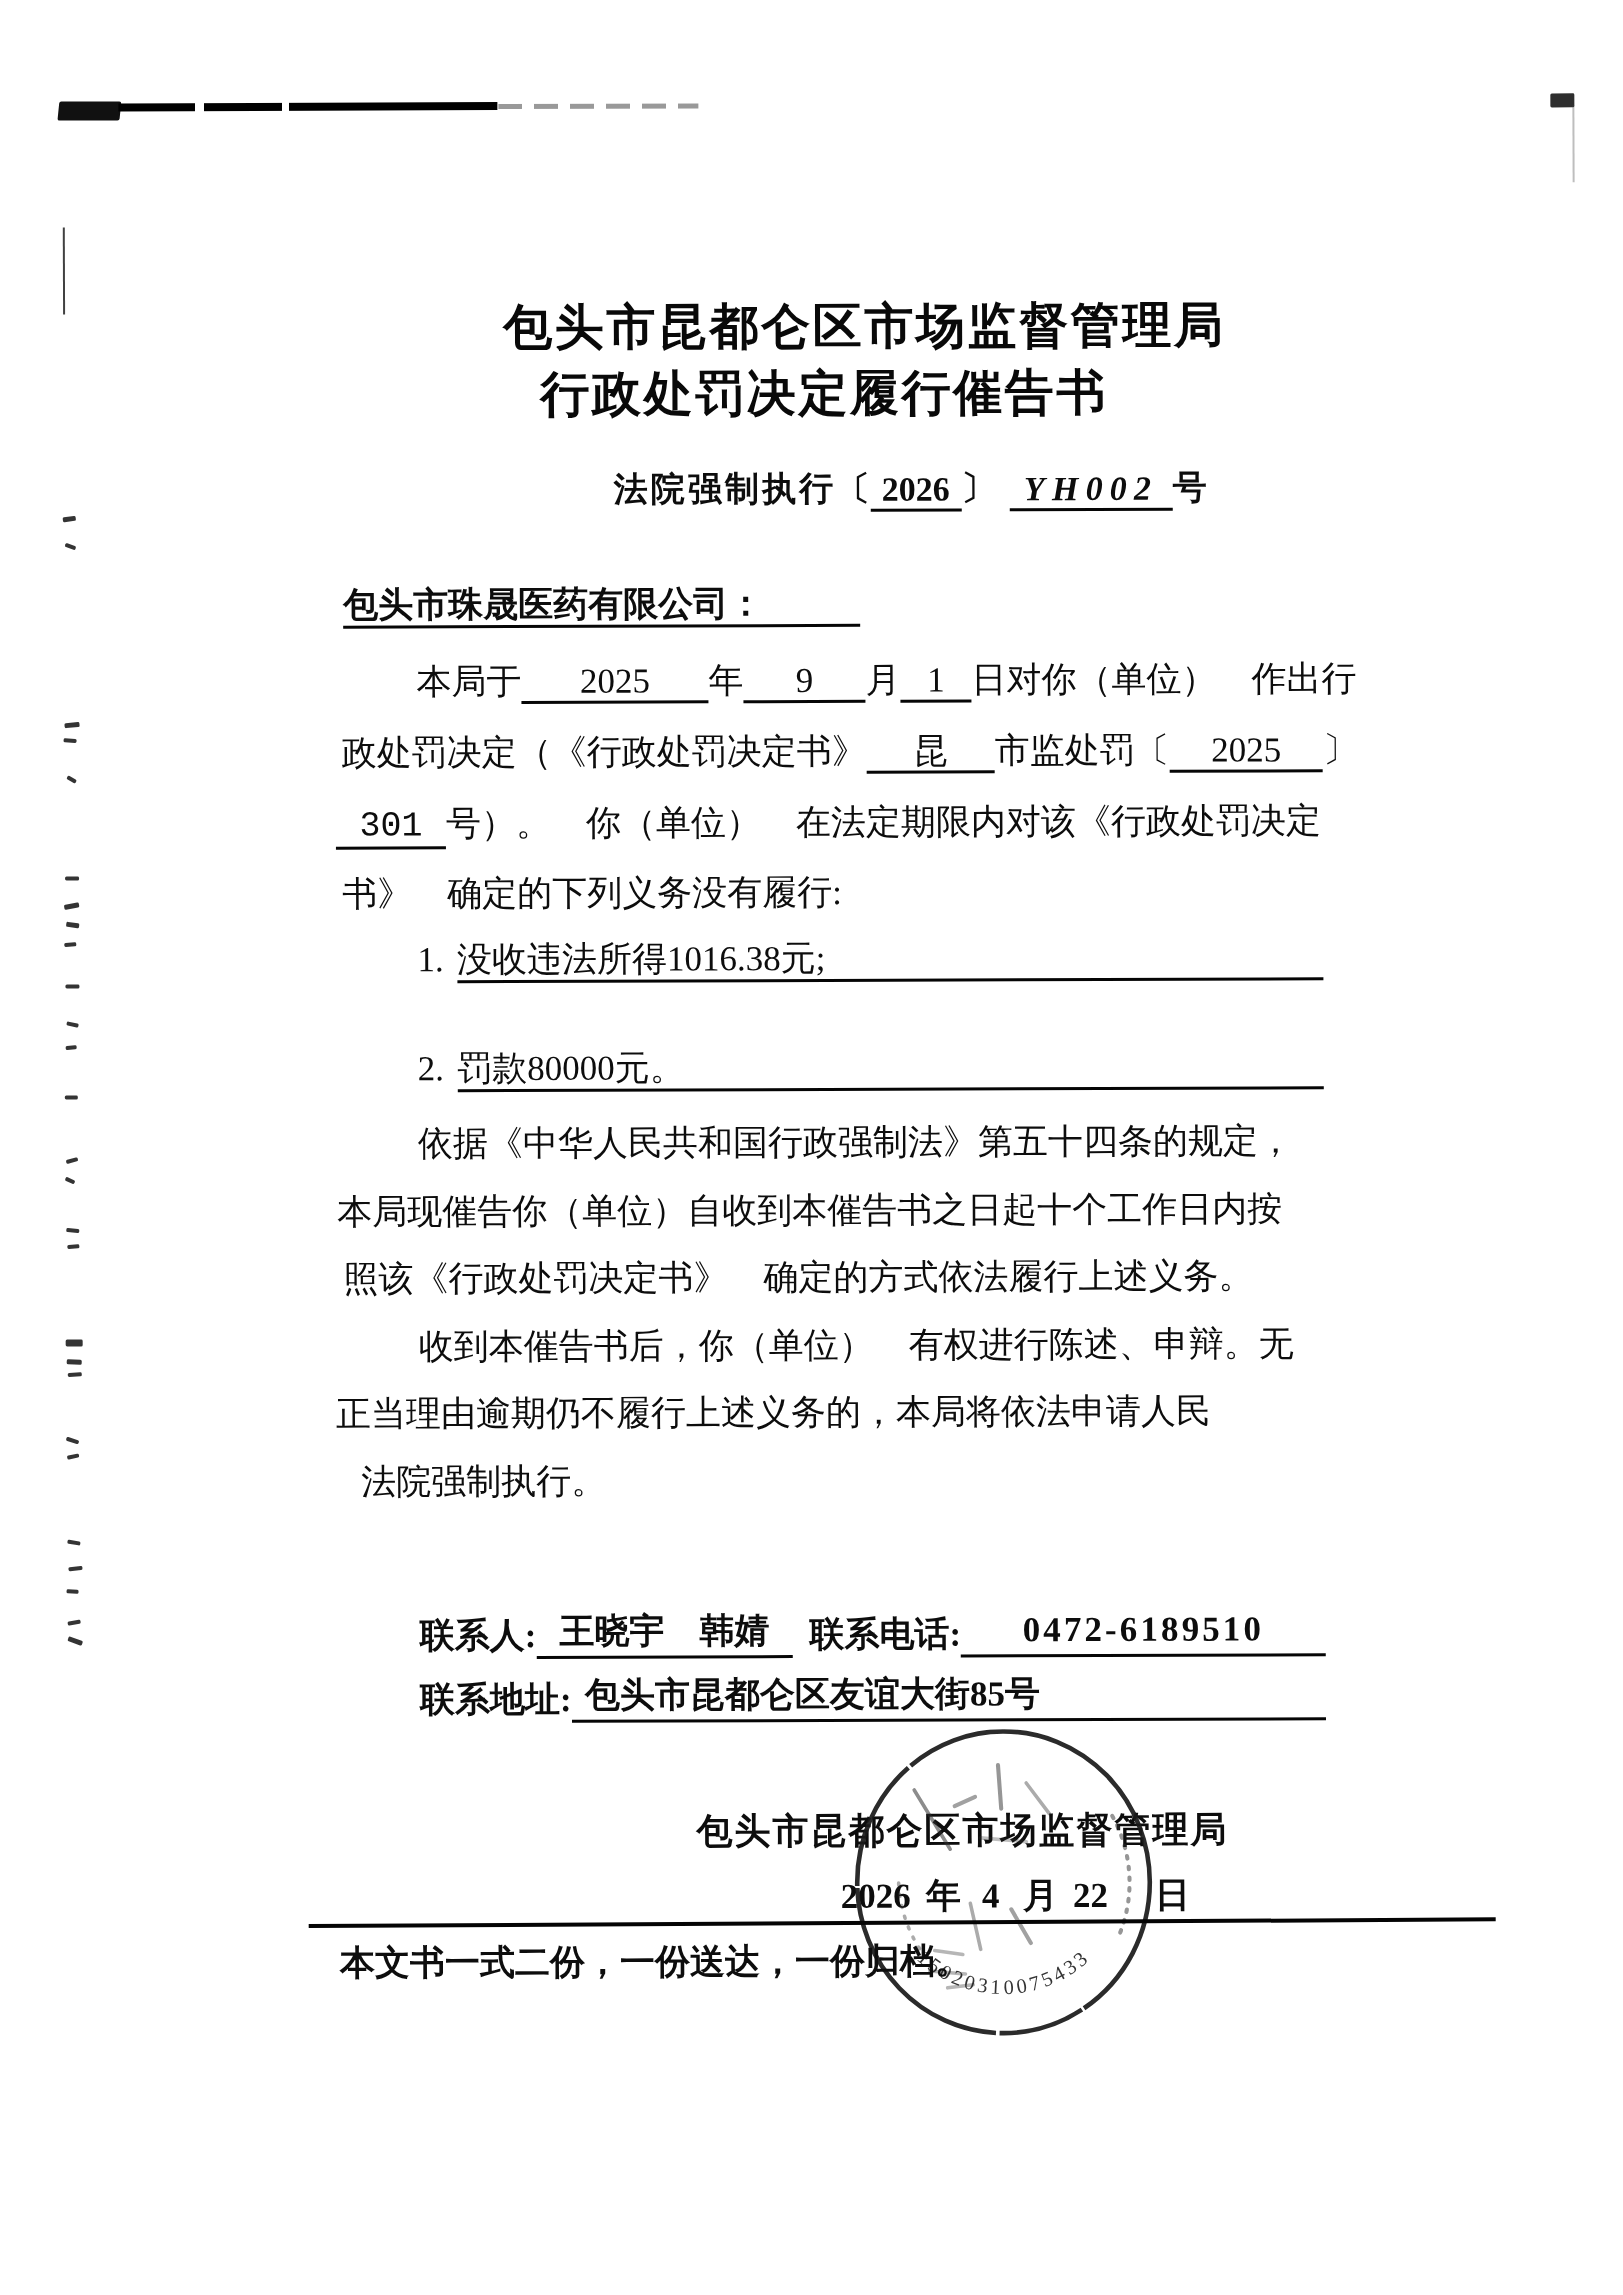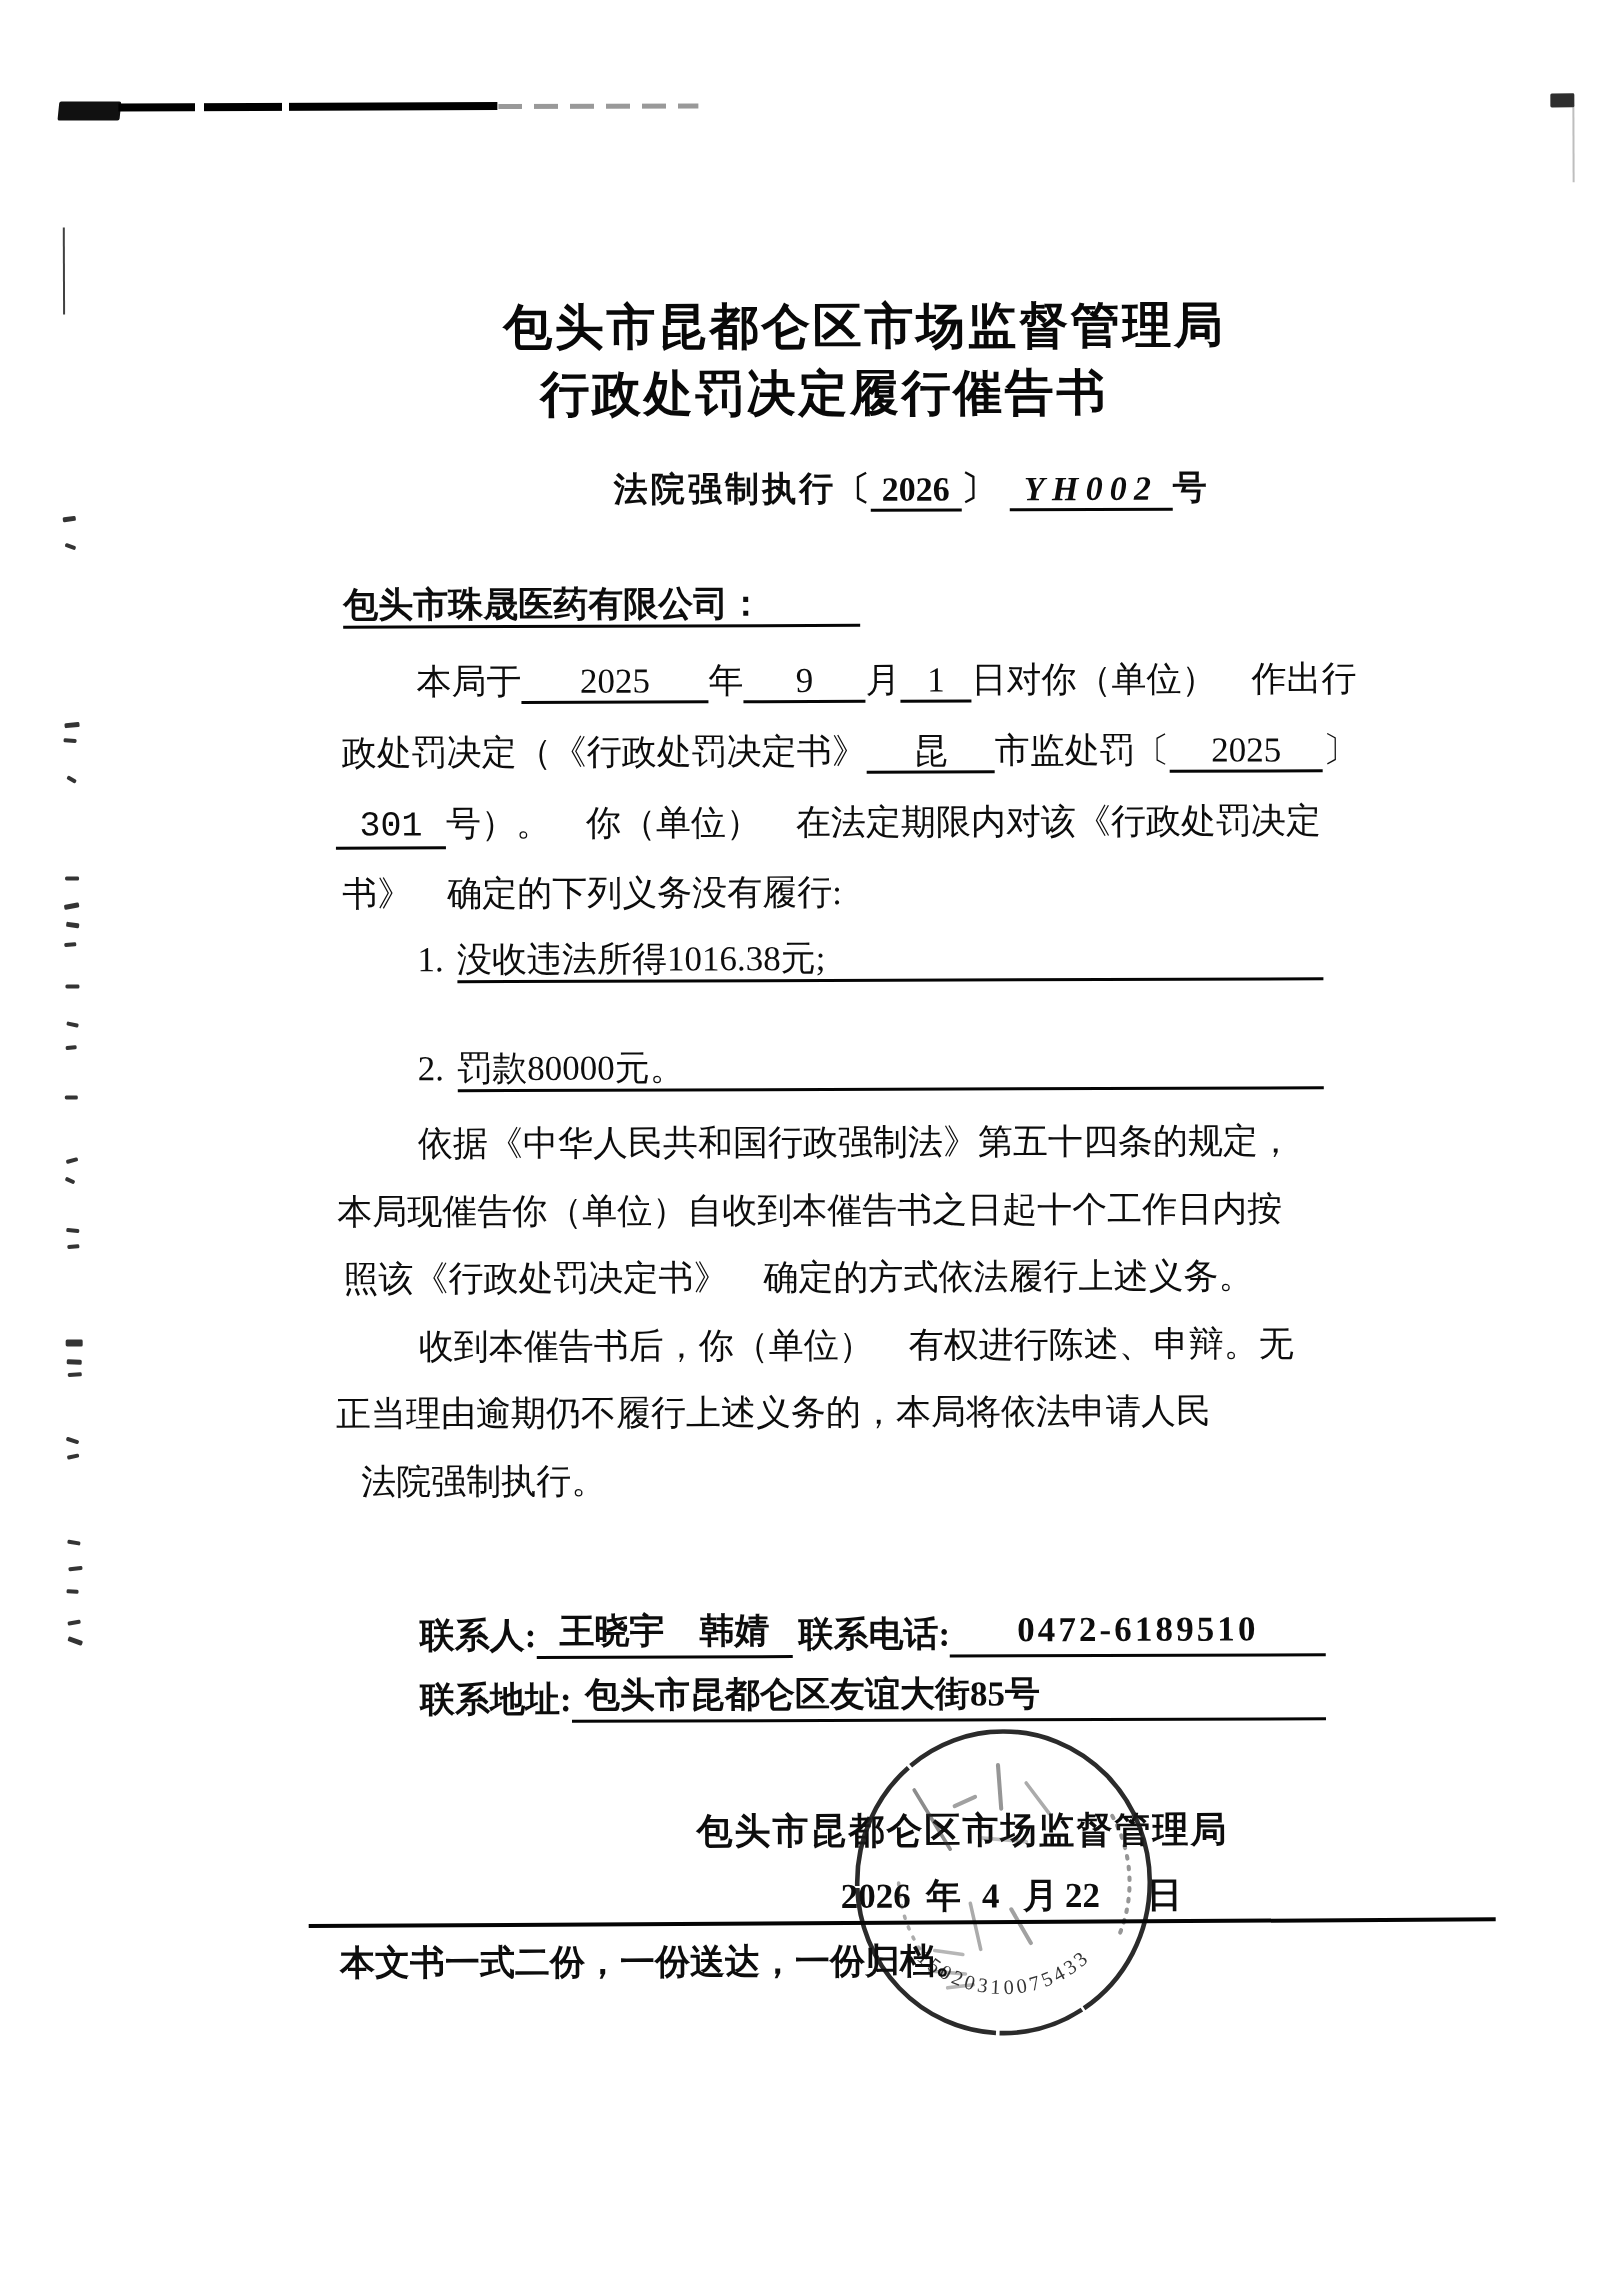--- a/index.html
+++ b/index.html
@@ -104,35 +104,35 @@
   <div class="abs body-line" style="left:337px;top:1187px;">本局现催告你（单位）自收到本催告书之日起十个工作日内按</div>
   <div class="abs body-line" style="left:343px;top:1254px;">照该《行政处罚决定书》　确定的方式依法履行上述义务。</div>
 
   <div class="abs body-line" style="left:418px;top:1322px;">收到本催告书后，你（单位）　有权进行陈述、申辩。无</div>
   <div class="abs body-line" style="left:335px;top:1389px;">正当理由逾期仍不履行上述义务的，本局将依法申请人民</div>
   <div class="abs body-line" style="left:360px;top:1457px;">法院强制执行。</div>
 
   <div class="crow" style="left:418px;top:1611px;">
     <span>联系人:</span>
     <span class="blank" style="width:256px;font-weight:700;">王晓宇　韩婧</span>
-    <span style="margin-left:6px;">联系电话:</span>
+    <span style="margin-left:17px;">联系电话:</span>
     <span class="blank" style="flex:1;letter-spacing:3.1px;">0472-6189510</span>
   </div>
   <div class="crow" style="left:418px;top:1675px;">
     <span>联系地址:</span>
     <span class="blank" style="flex:1;text-align:left;padding-left:13.3px;">包头市昆都仑区友谊大街85号</span>
   </div>
 
   <div class="abs sig" style="left:694px;top:1807px;">包头市昆都仑区市场监督管理局</div>
   <div class="abs date" style="left:838px;top:1873px;">
     <span>2026</span>
     <span style="margin-left:15.3px;">年</span>
     <span style="margin-left:21px;">4</span>
     <span style="margin-left:23.5px;">月</span>
-    <span style="margin-left:7px;">22</span>
+    <span style="margin-left:15px;">22</span>
     <span style="margin-left:47px;">日</span>
   </div>
 
   <svg id="seal" viewBox="0 0 600 610" xmlns="http://www.w3.org/2000/svg">
     <ellipse cx="295" cy="299" rx="286" ry="295" fill="none" stroke="#1b1b1b" stroke-width="9" stroke-dasharray="290 5 170 7 430 4 260 6 900" opacity="0.93"></ellipse>
     <g stroke="#2e2e2e" fill="none" stroke-linecap="round">
       <path d="M121 118 L191 234" stroke-width="7" opacity="0.55"></path>
       <path d="M200 150 l40 -18" stroke-width="8" opacity="0.45"></path>
       <path d="M285 70 l6 85" stroke-width="8" opacity="0.5"></path>
       <path d="M340 105 l45 60" stroke-width="7" opacity="0.4"></path>

